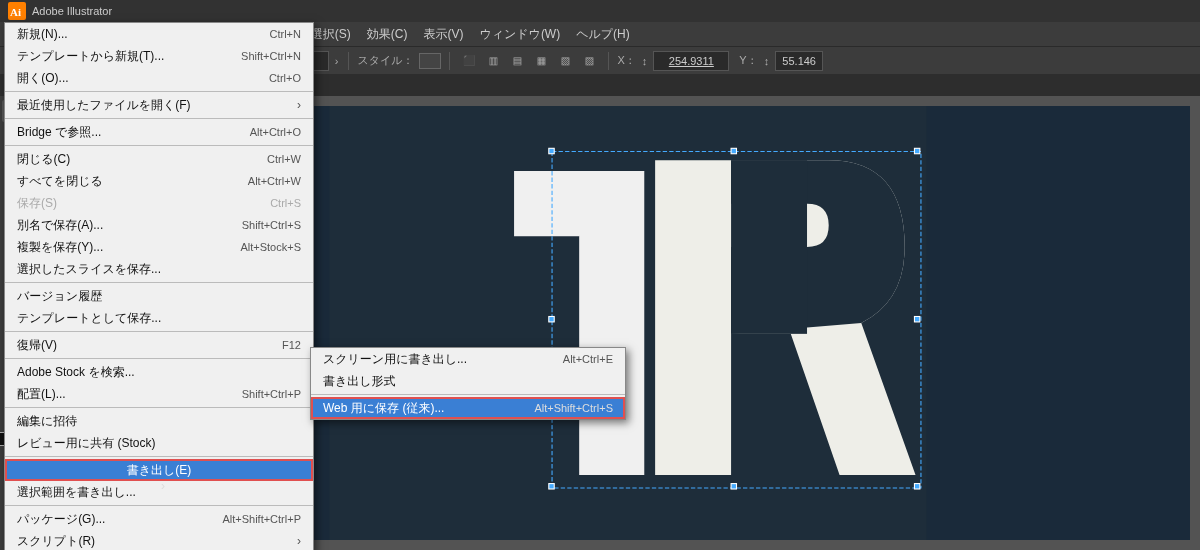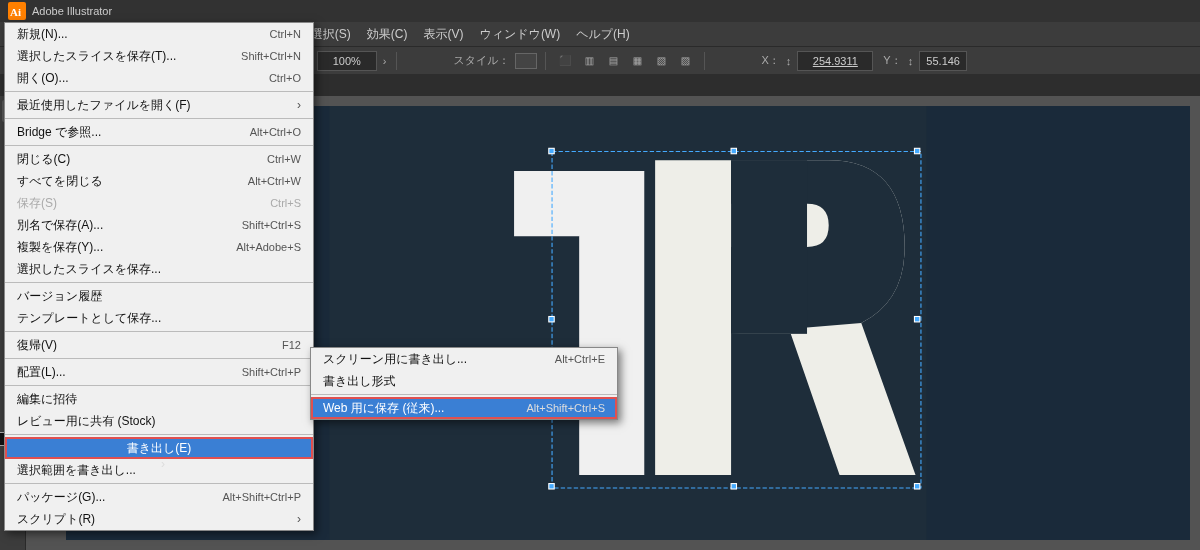--- a/index.html
+++ b/index.html
@@ -67,21 +67,21 @@
       gap: 4px;
       border-top: 1px solid #2a2a2a;
       color: #ccc;
       font-size: 11px;
     }
     .toolbar-group {
       display: flex;
       align-items: center;
       gap: 3px;
     }
-    .toolbar-label { color: #aaa; margin-right: 2px; margin-left: 48px; }
+    .toolbar-label { color: #aaa; margin-right: 2px; }
     .toolbar-select {
       background: #2a2a2a;
       border: 1px solid #555;
       color: #ccc;
       padding: 1px 4px;
       font-size: 11px;
       height: 20px;
     }
     .toolbar-value {
       background: #2a2a2a;
@@ -223,21 +223,21 @@
       height: 22px;
     }
     .dropdown-item.highlighted {
       background: #3a7fd4;
       color: #fff;
       outline: 2px solid #e05050;
       outline-offset: -2px;
     }
     .dropdown-item.disabled { color: #aaa; cursor: default; }
     .dropdown-shortcut {
-      margin-left: 30px;
+      margin-left: 38px;
       color: #555;
       font-size: 11px;
       padding-left: 20px;
     }
     .dropdown-arrow {
       margin-left: 8px;
       color: #555;
     }
     .dropdown-item.highlighted .dropdown-arrow { color: #ddd; }
     .dropdown-sep {
@@ -479,21 +479,21 @@
 </div>
 
 <div class="dropdown-overlay">
   <div class="dropdown-menu">
 
     <div class="dropdown-item">
       <span>新規(N)...</span>
       <span class="dropdown-shortcut">Ctrl+N</span>
     </div>
     <div class="dropdown-item">
-      <span>選択したスライスを保存(T)...</span>
+      <span>テンプレートから新規(T)...</span>
       <span class="dropdown-shortcut">Shift+Ctrl+N</span>
     </div>
     <div class="dropdown-item">
       <span>開く(O)...</span>
       <span class="dropdown-shortcut">Ctrl+O</span>
     </div>
     <div class="dropdown-sep"></div>
     <div class="dropdown-item">
       <span>最近使用したファイルを開く(F)</span>
       <span class="dropdown-arrow">›</span>
@@ -515,38 +515,41 @@
     <div class="dropdown-item disabled">
       <span>保存(S)</span>
       <span class="dropdown-shortcut" style="color:#aaa;">Ctrl+S</span>
     </div>
     <div class="dropdown-item">
       <span>別名で保存(A)...</span>
       <span class="dropdown-shortcut">Shift+Ctrl+S</span>
     </div>
     <div class="dropdown-item">
       <span>複製を保存(Y)...</span>
-      <span class="dropdown-shortcut">Alt+Adobe+S</span>
+      <span class="dropdown-shortcut">Alt+Stock+S</span>
     </div>
     <div class="dropdown-item">
       <span>選択したスライスを保存...</span>
     </div>
     <div class="dropdown-sep"></div>
     <div class="dropdown-item">
       <span>バージョン履歴</span>
     </div>
     <div class="dropdown-item">
       <span>テンプレートとして保存...</span>
     </div>
     <div class="dropdown-sep"></div>
     <div class="dropdown-item">
       <span>復帰(V)</span>
       <span class="dropdown-shortcut">F12</span>
     </div>
     <div class="dropdown-sep"></div>
+    <div class="dropdown-item">
+      <span>Adobe Stock を検索...</span>
+    </div>
     <div class="dropdown-item">
       <span>配置(L)...</span>
       <span class="dropdown-shortcut">Shift+Ctrl+P</span>
     </div>
     <div class="dropdown-sep"></div>
     <div class="dropdown-item">
       <span>編集に招待</span>
     </div>
     <div class="dropdown-item">
       <span>レビュー用に共有 (Stock)</span>

